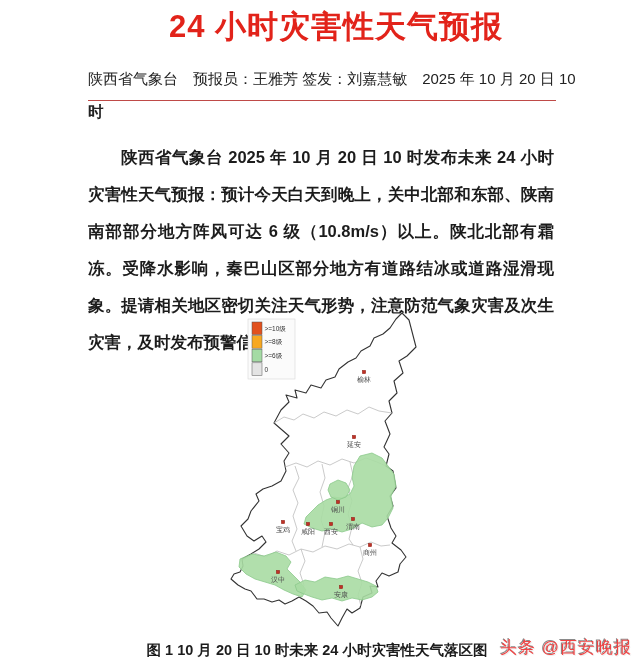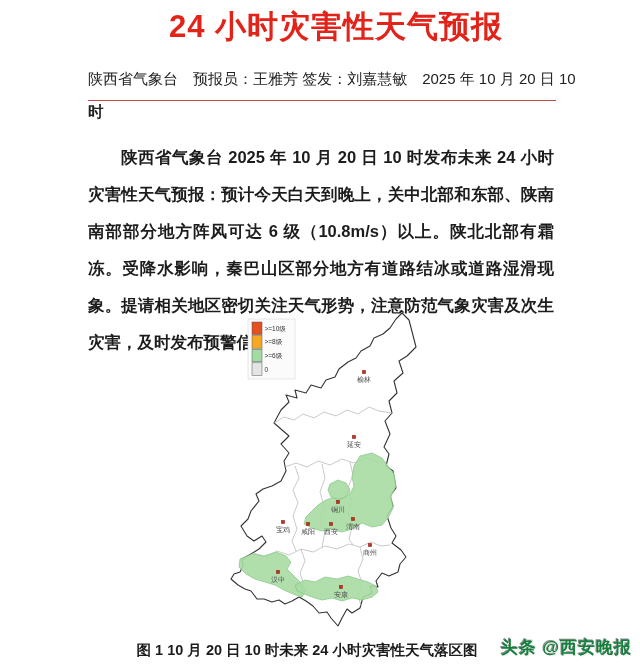--- a/index.html
+++ b/index.html
@@ -16,26 +16,26 @@
   .meta2{position:absolute;top:102px;left:88px;
          font-size:15.5px;font-weight:bold;}
 
   .body-par{position:absolute;top:139px;left:88px;width:466px;margin:0;
             font-size:16.5px;font-weight:600;line-height:37px;
             text-align:justify;text-indent:2em;color:#1c1c1c;}
 
   .map-wrap{position:absolute;top:303px;left:222px;width:284px;height:344px;}
   .map-wrap svg{display:block;width:284px;height:344px;}
 
-  .caption{position:absolute;top:641px;left:74px;width:466px;text-align:center;
+  .caption{position:absolute;top:641px;left:84px;width:466px;text-align:center;
            font-size:14.5px;font-weight:bold;color:#1c1c1c;}
 
   .watermark{position:absolute;top:636px;right:8px;
-             font-size:17px;font-weight:bold;letter-spacing:1px;
-             color:#15803d;
+             font-size:17px;font-weight:normal;letter-spacing:1px;
+             color:#ef4444;
              text-shadow:1px 1px 0 #efefef,-1px -1px 0 #8a8a8a;}
 </style>
 </head>
 <body>
 
 <div class="page">
 
   <h1 class="title" style="color:#e2231a;margin:0;">24 小时灾害性天气预报</h1>
 
   <div class="meta">

